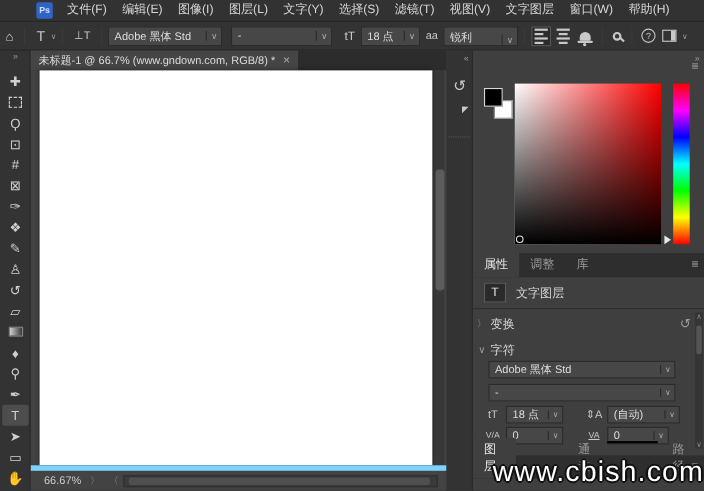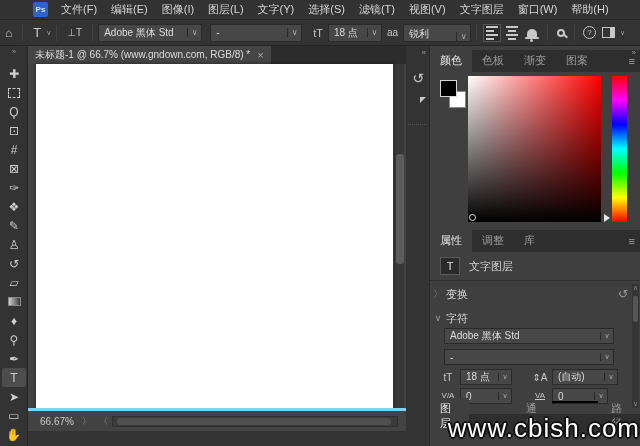--- a/index.html
+++ b/index.html
@@ -36,28 +36,28 @@
 
   
   .toolbar { left:0; top:46px; width:28px; bottom:0; background:#333333; border-right:1px solid #262626; }
   .tb-expand { width:28px; text-align:center; color:#9a9a9a; font-size:8px; line-height:12px; }
   .tool { position:absolute; left:2px; width:24px; height:19px; display:flex; align-items:center; justify-content:center; color:#cfcfcf; font-size:12px; }
   .tool.selected { background:#4d4d4d; border-radius:2px; }
   .marquee-box { width:12px; height:10px; border:1px dashed #cfcfcf; }
   .grad-box { width:13px; height:9px; background:linear-gradient(to right,#cfcfcf,#3a3a3a); border:1px solid #888; }
 
   
-  .docarea { left:28px; top:46px; width:378px; bottom:15px; background:#434343; }
+  .docarea { left:28px; top:46px; width:378px; bottom:0; background:#434343; }
   .tabbar { position:absolute; left:0; top:0; right:0; height:18px; background:#2c2c2c; display:flex; }
   .doctab { background:#454545; display:flex; align-items:center; padding:0 7px; gap:7px; font-size:10px; color:#dcdcdc; }
   .doctab .close { color:#a8a8a8; font-size:11px; }
   .canvas { position:absolute; left:8px; top:18px; width:357px; height:359px; background:#ffffff; box-shadow:0 0 4px rgba(0,0,0,.5); }
   .vscroll { position:absolute; left:366px; top:18px; width:10px; height:359px; background:#383838; border-left:1px solid #2e2e2e; }
   .vthumb { position:absolute; left:1px; width:8px; top:90px; height:110px; background:#5c5c5c; border-radius:3px; }
-  .statusbar { position:absolute; left:0; right:0; bottom:0; height:23px; background:#434343; border-top:3px solid #7dd3fc; display:flex; align-items:center; font-size:10px; color:#c9c9c9; }
+  .statusbar { position:absolute; left:0; right:0; bottom:0; height:23px; background:#434343; border-top:5px solid #7dd3fc; display:flex; align-items:center; font-size:10px; color:#c9c9c9; }
   .zoomfield { margin-left:8px; padding:2px 4px; }
   .docinfo { margin-left:6px; padding:2px 5px; background:#3c3c3c; }
   .sb-chev { color:#9a9a9a; font-size:9px; margin:0 4px; }
   .hscroll { flex:1; height:11px; margin-right:8px; background:#3a3a3a; border:1px solid #2f2f2f; position:relative; }
   .hthumb { position:absolute; left:4px; right:6px; top:1px; bottom:1px; background:#4f4f4f; border-radius:3px; }
 
   
   .dock { left:406px; top:46px; right:0; bottom:0; background:#3f3f3f; }
   .strip { position:absolute; left:0; top:0; width:24px; bottom:0; background:#333333; border-right:1px solid #2a2a2a; }
   .strip .collapse { position:absolute; top:2px; right:3px; color:#9a9a9a; font-size:8px; }
@@ -267,26 +267,20 @@
   <div class="strip">
     <span class="collapse">«</span>
     <span class="strip-icon" style="top:24px;font-size:14px;">↺</span>
     <div class="strip-icon" style="top:54px;"><span class="bubble"></span></div>
     <div class="strip-dotted"></div>
   </div>
 
   <div class="panels">
     <span class="collapse">»</span>
 
-    <div class="tabsrow" style="top:4px;">
-      <span class="ptab active">颜色</span>
-      <span class="ptab">色板</span>
-      <span class="ptab">渐变</span>
-      <span class="ptab">图案</span>
-    </div>
     <span class="pmenu" style="top:9px;">≡</span>
 
     <div class="fgswatch"></div>
     <div class="bgswatch"></div>
     <div class="colorfield">
       <div class="fieldcursor"></div>
     </div>
     <div class="huestrip"></div>
     <div class="huethumb"></div>
 

